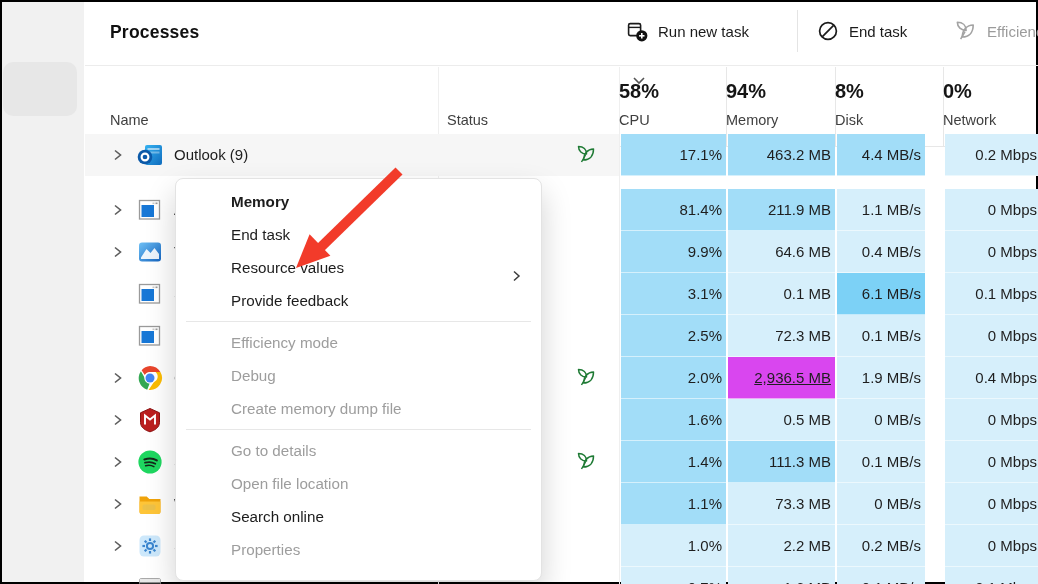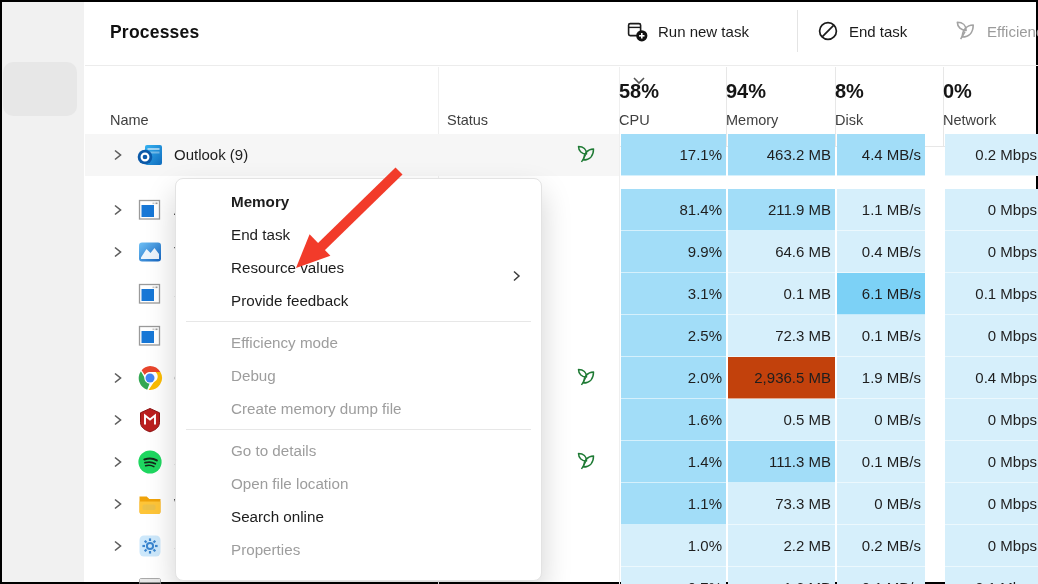--- a/index.html
+++ b/index.html
@@ -30,21 +30,21 @@
   .row{position:absolute;left:0;width:1038px;height:42px;}
   .row-sel-bg{position:absolute;left:85px;width:534px;top:0;bottom:0;background:#f6f6f6;}
   .expander{position:absolute;left:108px;top:0;width:18px;height:42px;display:flex;align-items:center;justify-content:center;}
   .appicon{position:absolute;left:137px;top:8px;width:26px;height:26px;display:flex;align-items:center;justify-content:center;}
   .pname{position:absolute;left:174px;top:0;height:42px;line-height:42px;font-size:15px;color:#1d1d1d;white-space:nowrap;}
   .eco{position:absolute;left:575px;top:10px;width:22px;height:22px;}
   .cell{position:absolute;top:0;height:42px;line-height:42px;text-align:right;font-size:15px;color:#1e1e1e;
     box-sizing:border-box;padding-right:4px;border-bottom:1px solid rgba(255,255,255,.55);white-space:nowrap;}
   .c-cpu{left:621px;width:105px;} .c-mem{left:728px;width:107px;}
   .c-disk{left:837px;width:88px;} .c-net{left:945px;width:100px;padding-right:8px;}
-  .t-low{background:#d6effb;} .t-med{background:#a2ddf8;} .t-high{background:#7cd1f6;} .t-max{background:#c2410c;}
+  .t-low{background:#d6effb;} .t-med{background:#a2ddf8;} .t-high{background:#7cd1f6;} .t-max{background:#d946ef;text-decoration:underline;}
   
   .cmenu{position:absolute;left:175px;top:178px;width:365px;background:#ffffff;z-index:10;
     border:1px solid #e3e3e3;border-radius:8px;box-shadow:0 14px 30px rgba(0,0,0,.18);
     padding:6px 0 14px 0;}
   .mi{position:relative;height:33px;line-height:33px;padding-left:55px;font-size:15.2px;color:#1c1c1c;}
   .mi.bold{font-weight:700;}
   .mi.disabled{color:#9d9d9d;}
   .mi .subarrow{position:absolute;right:18px;top:10px;width:14px;height:14px;}
   .msep{height:1px;background:#e7e7e7;margin:4px 10px 4px 10px;}
   .overlay{position:absolute;left:0;top:0;z-index:20;pointer-events:none;}

